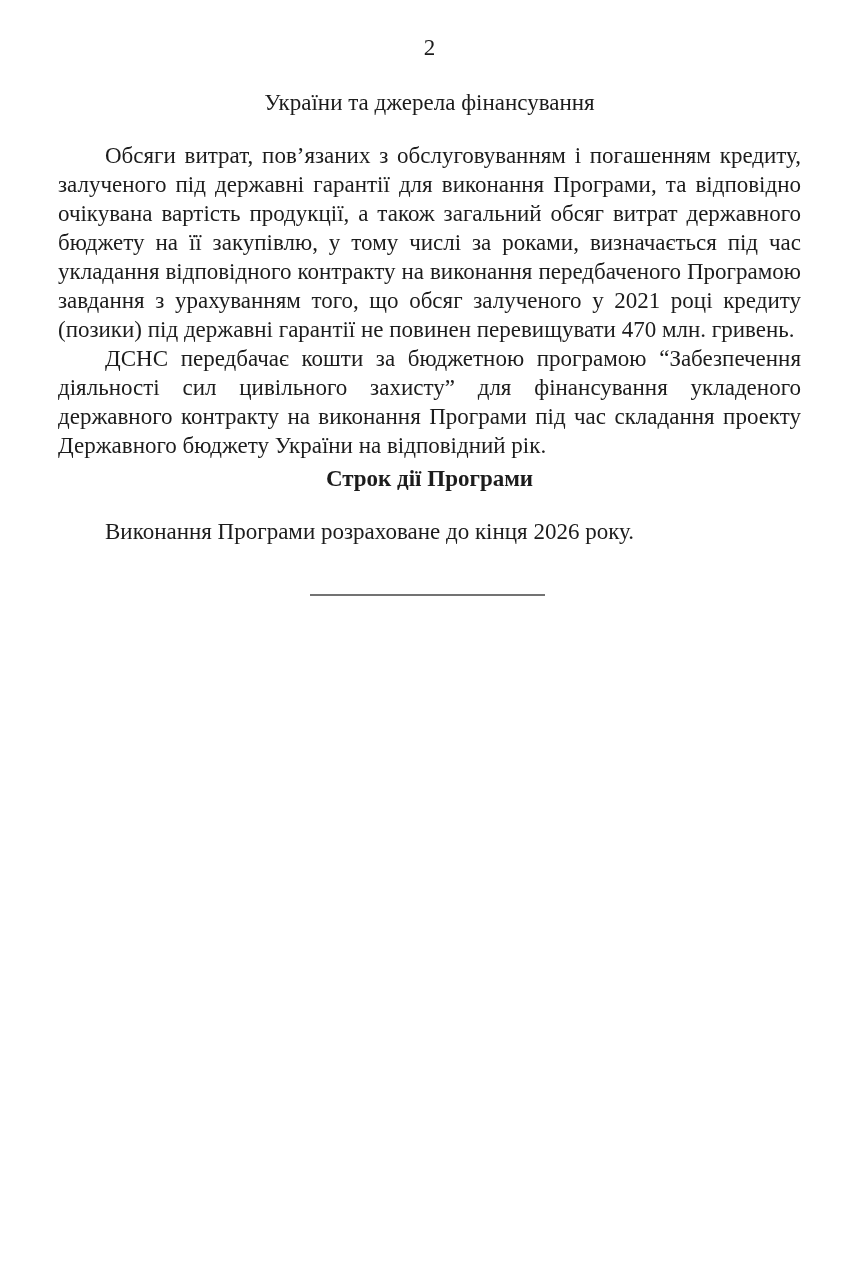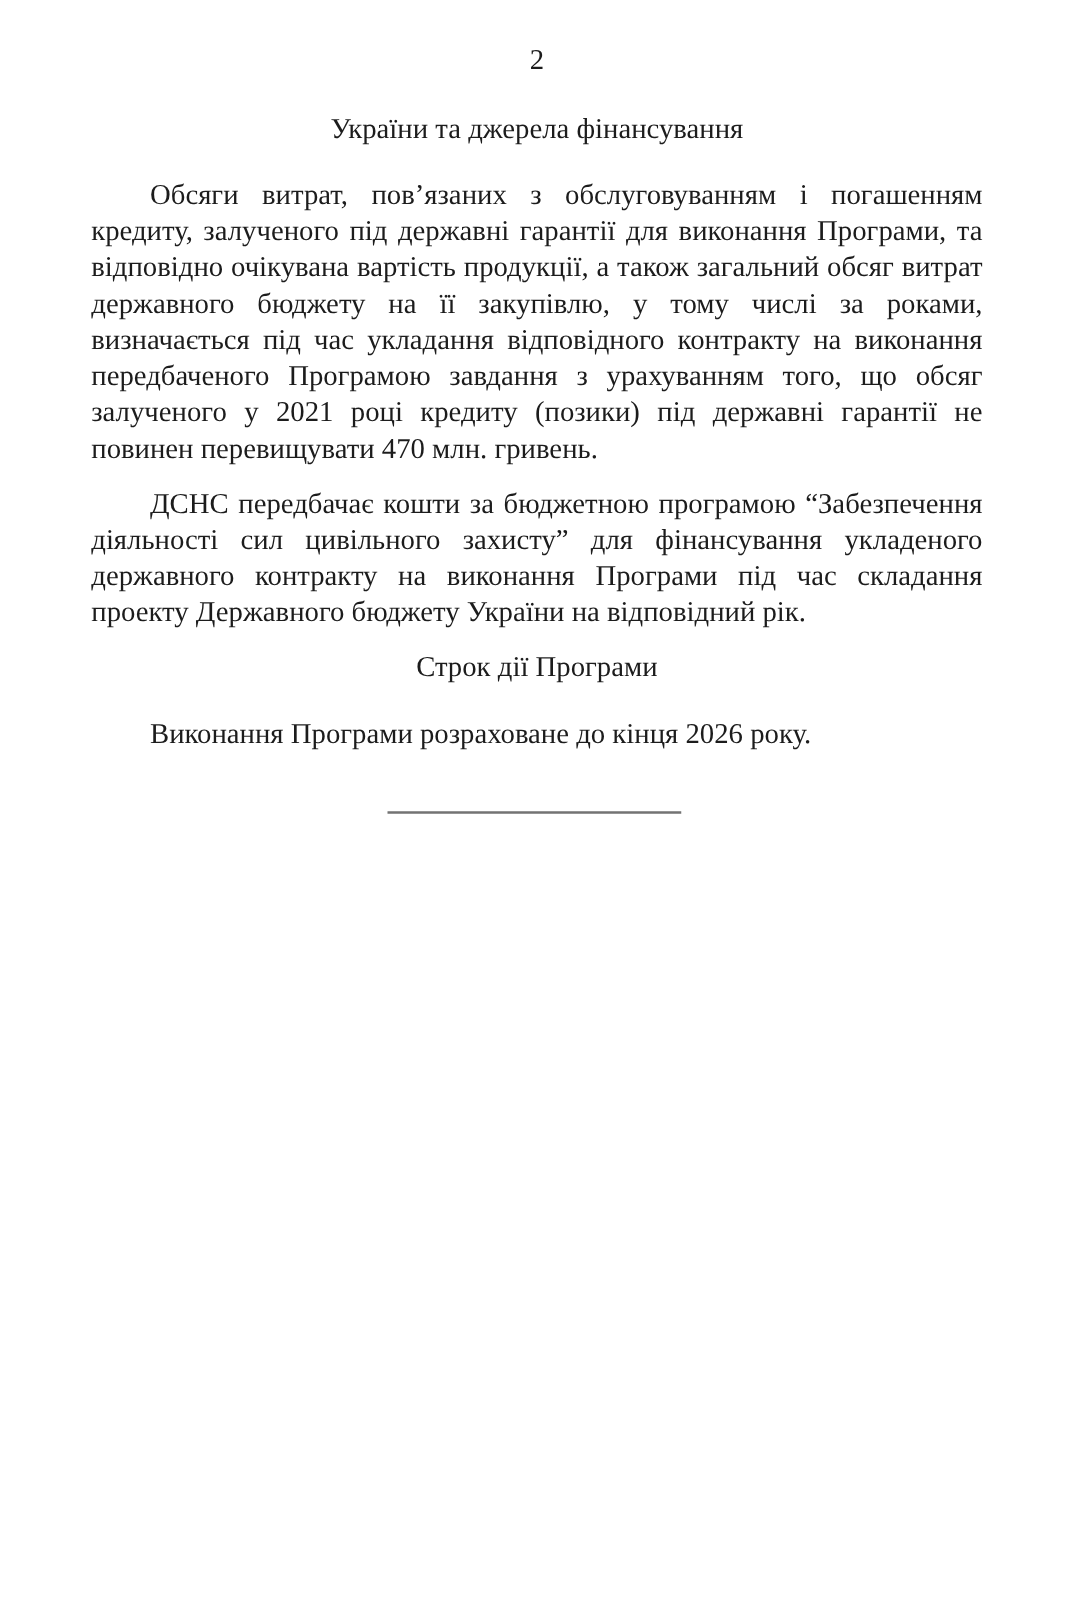--- a/index.html
+++ b/index.html
@@ -26,23 +26,24 @@
   }
   .doc-heading {
     text-align: center;
     font-weight: normal;
     font-size: 23px;
     margin: 26px 0 0 0;
     line-height: 29px;
   }
   .doc-heading.second {
     margin-top: 4px;
+    font-weight: bold;
   }
   .body-par {
-    margin: 15px;
+    margin: 0;
     text-align: justify;
     text-indent: 47px;
   }
   .body-par.first {
     margin-top: 24px;
   }
   .body-par.final {
     margin-top: 24px;
     text-align: left;
   }

